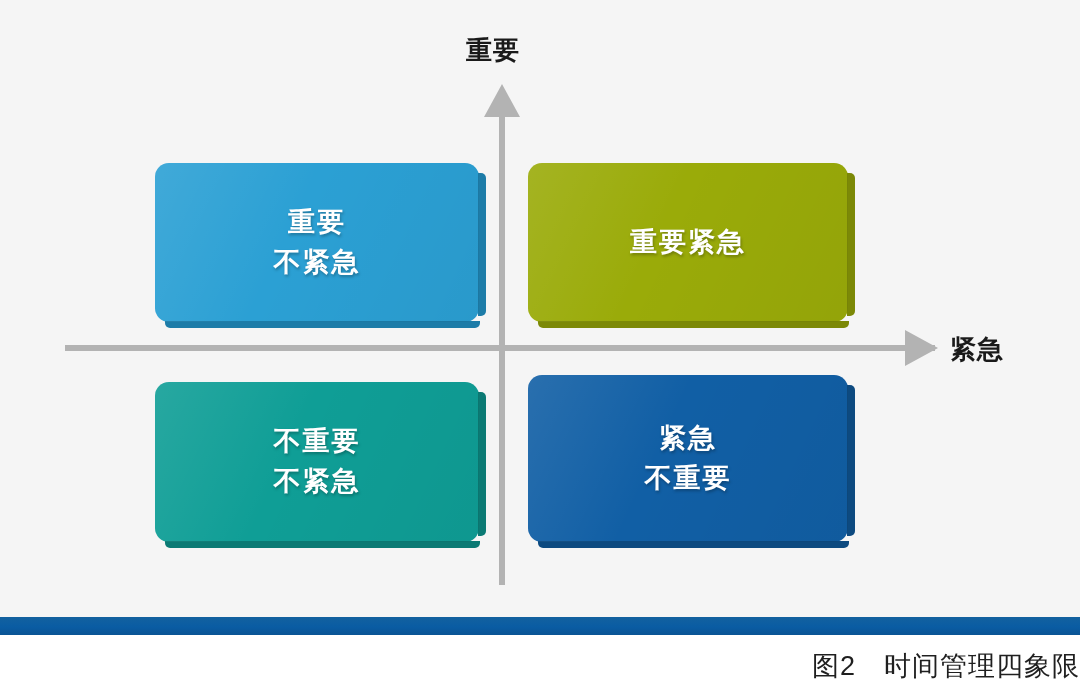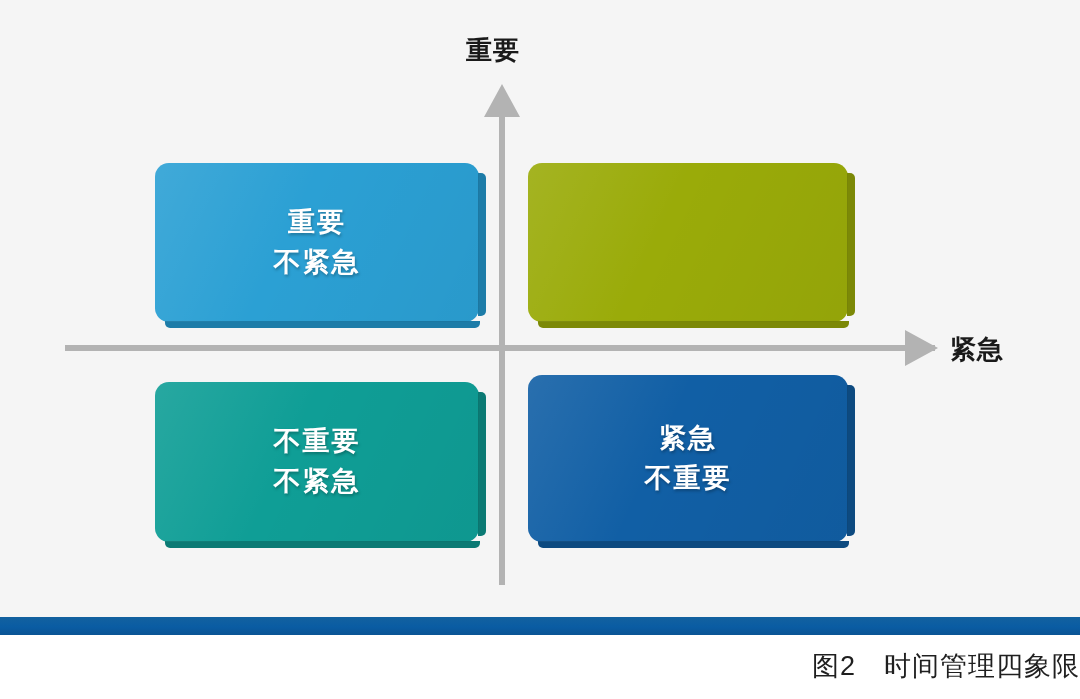--- a/index.html
+++ b/index.html
@@ -191,20 +191,21 @@
       <div class="slab-b"></div>
       <div class="shade"></div>
       <div class="quad-label">重要</div>
       <div class="quad-label">不紧急</div>
     </div>
 
     <div class="quad q-tr">
       <div class="slab-r"></div>
       <div class="slab-b"></div>
       <div class="shade"></div>
+      <div class="quad-label">重要紧急</div>
     </div>
 
     <div class="quad q-bl">
       <div class="slab-r"></div>
       <div class="slab-b"></div>
       <div class="shade"></div>
       <div class="quad-label">不重要</div>
       <div class="quad-label">不紧急</div>
     </div>
 

